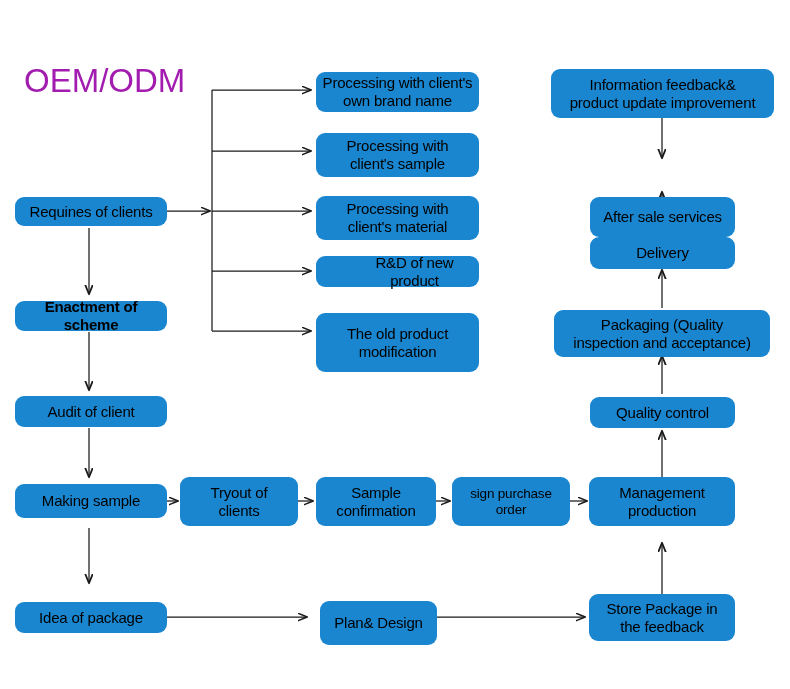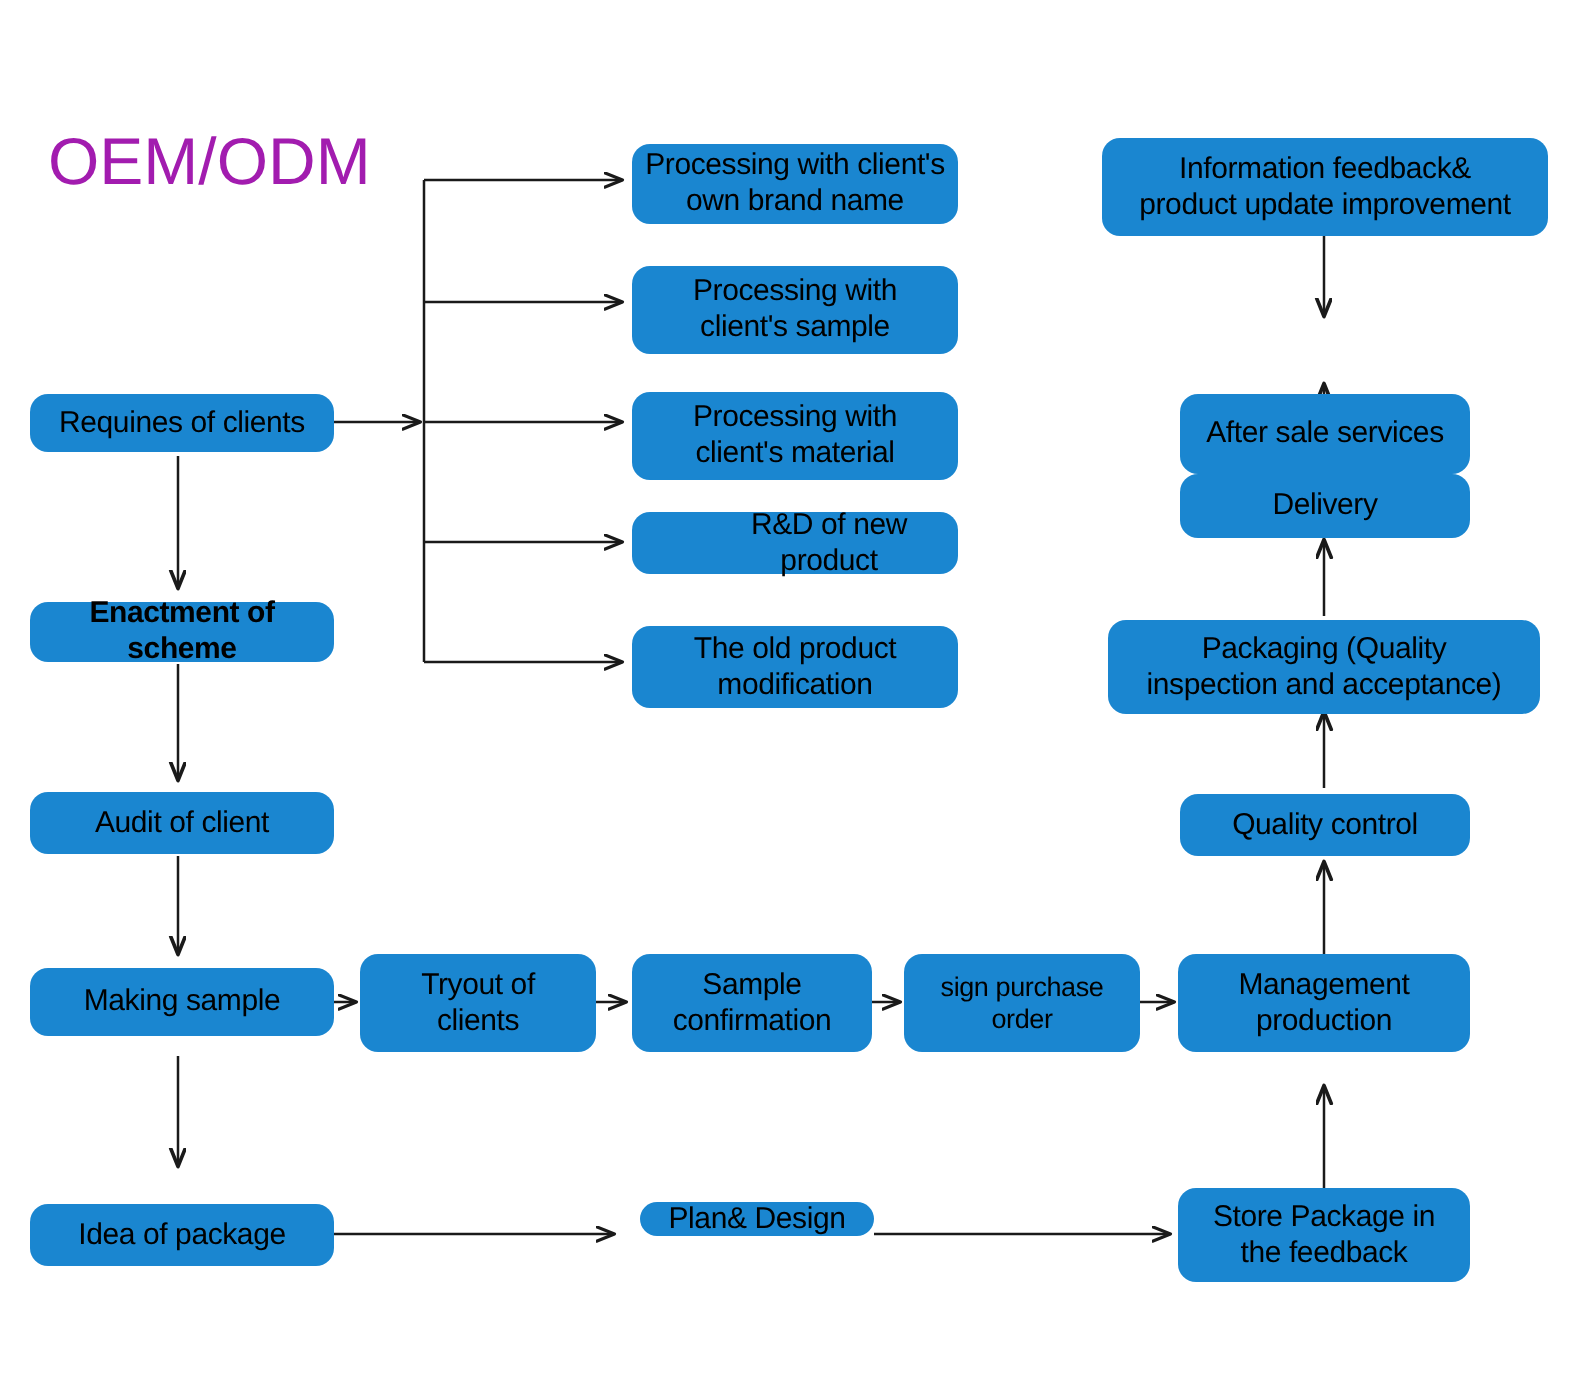--- a/index.html
+++ b/index.html
@@ -114,30 +114,30 @@
   <div class="node" style="left:15px; top:484px; width:152px; height:34px;">Making sample</div>
   <div class="node" style="left:15px; top:602px; width:152px; height:31px;">Idea of package</div>
 
   <div class="node" style="left:316px; top:72px; width:163px; height:40px;">Processing with client's
 own brand name</div>
   <div class="node" style="left:316px; top:133px; width:163px; height:44px;">Processing with
 client's sample</div>
   <div class="node" style="left:316px; top:196px; width:163px; height:44px;">Processing with
 client's material</div>
   <div class="node" style="left:316px; top:256px; width:163px; height:31px;padding-left:40px;">R&amp;D of new product</div>
-  <div class="node" style="left:316px; top:313px; width:163px; height:41px;">The old product
+  <div class="node" style="left:316px; top:313px; width:163px; height:59px;">The old product
 modification</div>
 
   <div class="node" style="left:180px; top:477px; width:118px; height:49px;">Tryout of
 clients</div>
   <div class="node" style="left:316px; top:477px; width:120px; height:49px;">Sample
 confirmation</div>
   <div class="node small" style="left:452px; top:477px; width:118px; height:49px;">sign purchase
 order</div>
-  <div class="node" style="left:320px; top:601px; width:117px; height:17px;text-align:right;">Plan&amp; Design</div>
+  <div class="node" style="left:320px; top:601px; width:117px; height:44px;text-align:right;">Plan&amp; Design</div>
 
   <div class="node" style="left:551px; top:69px; width:223px; height:49px;">Information feedback&amp;
 product update improvement</div>
   <div class="node" style="left:590px; top:161px; width:145px; height:40px;margin-top:36px;">After sale services</div>
   <div class="node" style="left:590px; top:237px; width:145px; height:32px;">Delivery</div>
   <div class="node" style="left:554px; top:310px; width:216px; height:47px;">Packaging (Quality
 inspection and acceptance)</div>
   <div class="node" style="left:590px; top:397px; width:145px; height:31px;">Quality control</div>
   <div class="node" style="left:589px; top:477px; width:146px; height:49px;">Management
 production</div>

